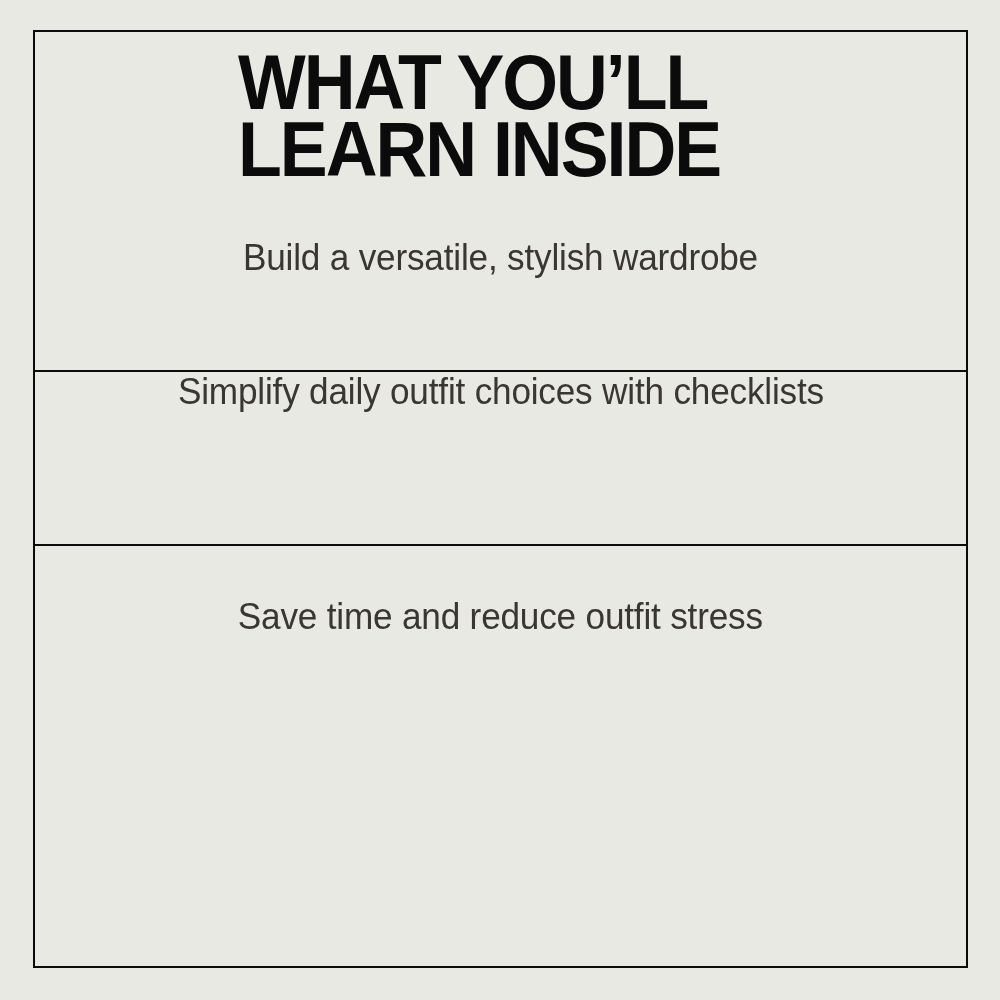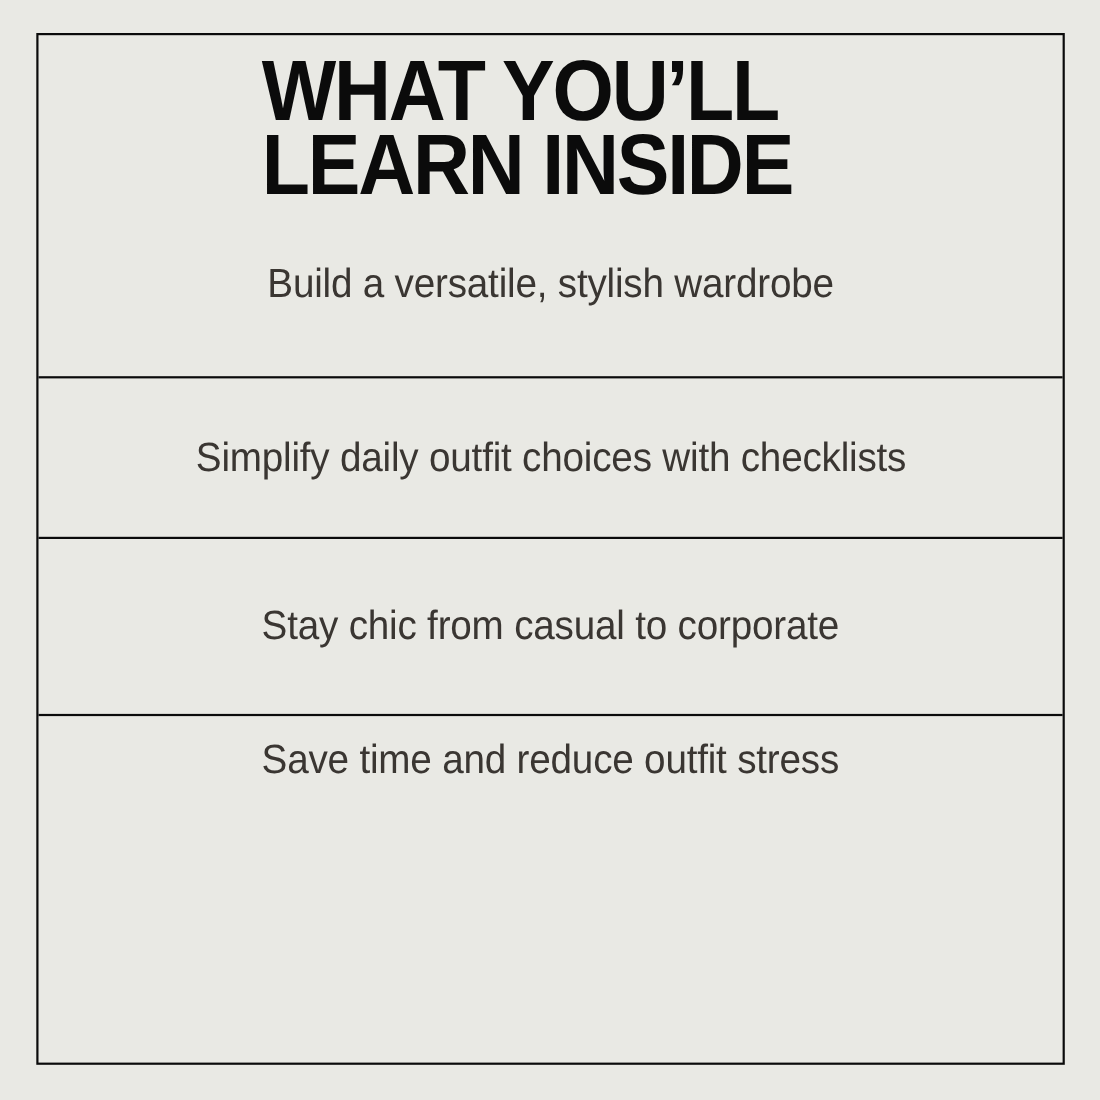--- a/index.html
+++ b/index.html
@@ -27,20 +27,21 @@
   #card {
     position: absolute;
     left: 33px;
     top: 30px;
     width: 935px;
     height: 938px;
     border: 2.5px solid #0B0B0B;
     box-sizing: border-box;
     display: flex;
     flex-direction: column;
+    gap: 28px;
   }
 
   
   .headline-cell {
     position: relative;
     box-sizing: border-box;
     flex: 0 0 310px;       
     display: flex;
     flex-direction: column;
   }
@@ -74,30 +75,29 @@
     top: 206px;
     text-align: center;
   }
 
   
   .row {
     position: relative;
     box-sizing: border-box;
     border-top: 2.5px solid #0B0B0B;
     display: flex;
-    align-items: center;
     justify-content: center;
   }
   .row.r2 { flex: 0 0 146px; }   
   .row.r3 { flex: 0 0 161px; }   
   .row.r4 { flex: 0 0 153px; }   
   .row.r5 {
     flex: 1 1 auto;              
     align-items: flex-start;
-    padding-top: 20px;
+    padding-top: 51px;
   }
 
   .row-text {
     color: #3A3632;
     font-family: "Liberation Sans", sans-serif;
     font-weight: 400;
     font-size: 37px;
     line-height: 1.1;
     letter-spacing: -0.2px;
     transform: scaleX(0.95);
@@ -118,23 +118,20 @@
         <span class="hl-line">LEARN INSIDE</span>
       </h1>
 
       <div class="row-text">Build a versatile, stylish wardrobe</div>
     </div>
 
     <div class="row r2">
       <div class="row-text">Simplify daily outfit choices with checklists</div>
     </div>
 
-    <div class="row r3">
-      <div class="row-text">Stay chic from casual to corporate</div>
-    </div>
 
 
     <div class="row r5">
       <div class="row-text">Save time and reduce outfit stress</div>
     </div>
 
   </div>
 </div>
 
 </body></html>

